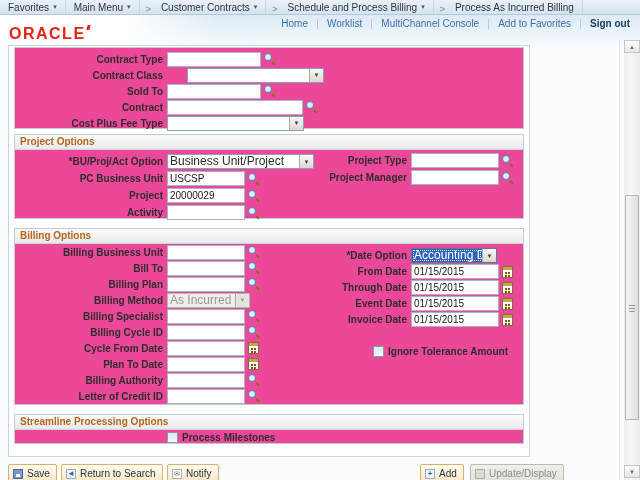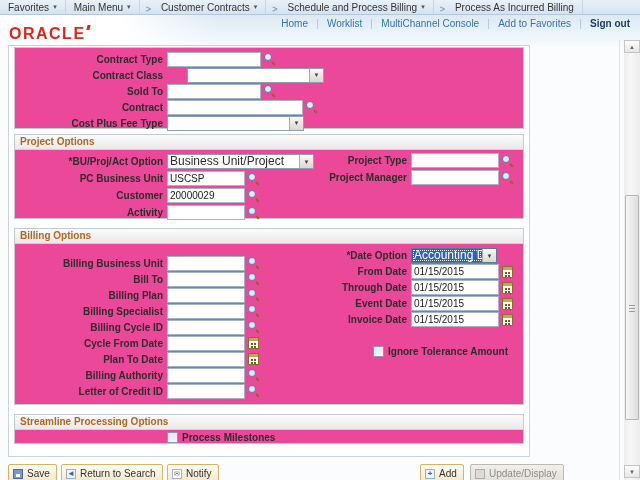--- a/index.html
+++ b/index.html
@@ -173,21 +173,21 @@
             <span class="sel-text">Business Unit/Project</span>
             <span class="sel-btn">▼</span>
           </div>
         </div>
         <div class="row" style="height: 17px;">
           <span class="lbl">PC Business Unit</span>
           <div class="input" style="width: 72px;">USCSP</div>
           <span class="mag"></span>
         </div>
         <div class="row" style="height: 17px;">
-          <span class="lbl">Customer</span>
+          <span class="lbl">Project</span>
           <div class="input" style="width: 72px;">20000029</div>
           <span class="mag"></span>
         </div>
         <div class="row" style="height: 17px;">
           <span class="lbl">Activity</span>
           <div class="input" style="width: 72px;"></div>
           <span class="mag"></span>
         </div>
       </div>
   <div class="rrow" style="top: 18px;">
@@ -197,35 +197,42 @@
       </div>
       <div class="rrow" style="top: 35px;">
         <span class="lbl">Project Manager</span>
         <div class="input" style="width: 82px;"></div>
         <span class="mag"></span>
       </div>
     </div>
 
   <div class="gbox" style="top:182px;height:177px;">
     <div class="gb-hd">Billing Options</div>
-    <div style="padding-top:11px;">
+    <div style="padding-top:0;">
         <div class="row" style="height: 16px;">
           <span class="lbl">Billing Business Unit</span>
           <div class="input" style="width: 72px;"></div>
           <span class="mag"></span>
         </div>
         <div class="row" style="height: 16px;">
           <span class="lbl">Bill To</span>
           <div class="input" style="width: 72px;"></div>
           <span class="mag"></span>
         </div>
         <div class="row" style="height: 16px;">
           <span class="lbl">Billing Plan</span>
           <div class="input" style="width: 72px;"></div>
           <span class="mag"></span>
+        </div>
+        <div class="row" style="height: 16px;">
+          <span class="lbl">Billing Method</span>
+          <div class="select disabled" style="width: 83px;">
+            <span class="sel-text">As Incurred</span>
+            <span class="sel-btn">▼</span>
+          </div>
         </div>
         <div class="row" style="height: 16px;">
           <span class="lbl">Billing Specialist</span>
           <div class="input" style="width: 72px;"></div>
           <span class="mag"></span>
         </div>
         <div class="row" style="height: 16px;">
           <span class="lbl">Billing Cycle ID</span>
           <div class="input" style="width: 72px;"></div>
           <span class="mag"></span>

